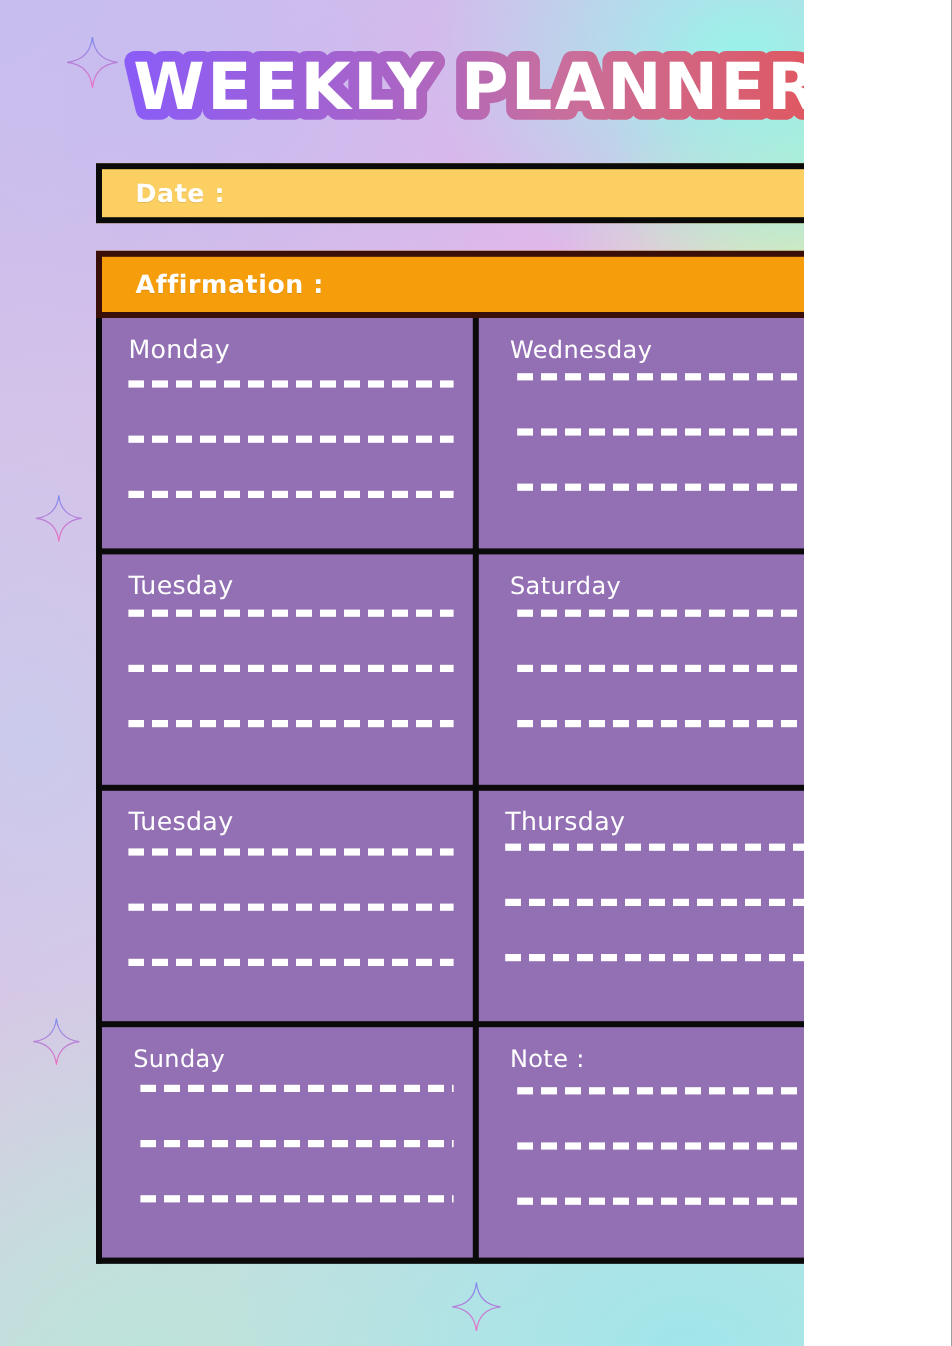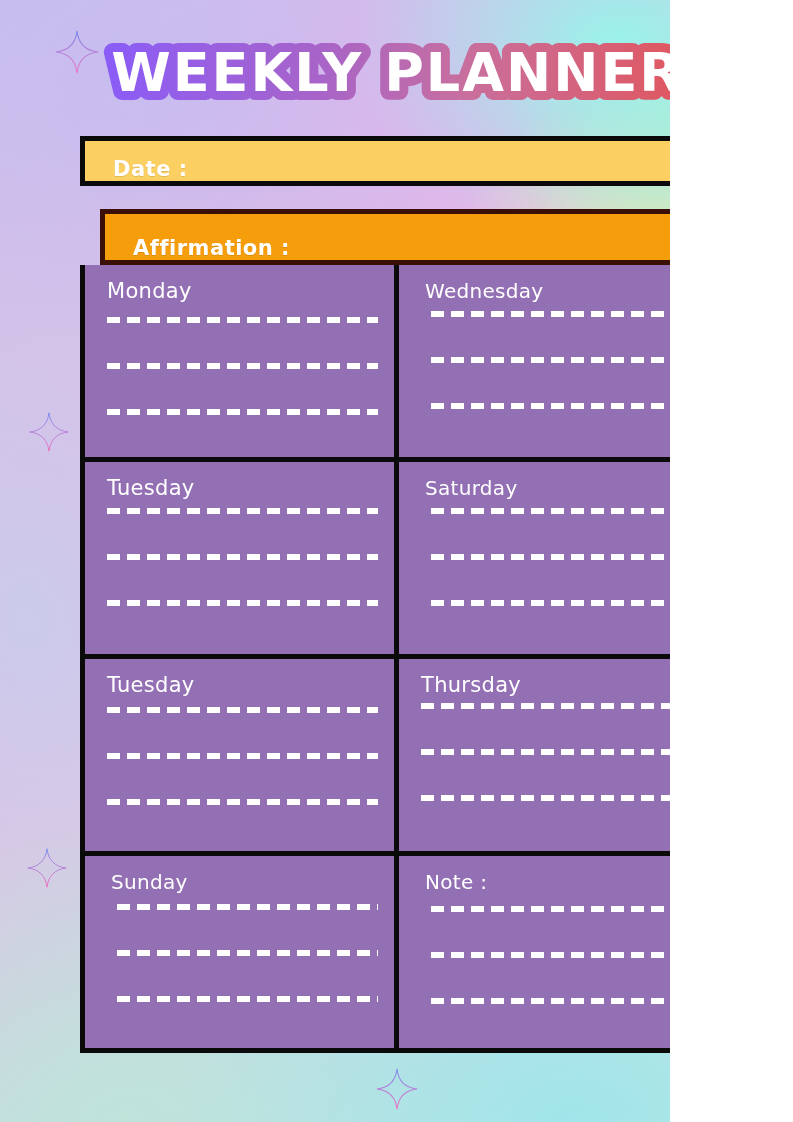--- a/index.html
+++ b/index.html
@@ -46,34 +46,34 @@
     color:#ffffff;
     position:relative;
   }
   #title svg { display:block; overflow:visible; }
 
   
   #sheet { position:absolute; left:80px; top:136px; width:633px; }
 
   .bar {
     position:relative;
-    display:flex; align-items:flex-end;
+    display:flex; align-items:center;
     height:50px;
     padding-left:28px;
     border:5px solid #0a0a0a;
   }
   .bar-label {
     color:#ffffff;
     font-size:21px;
     font-weight:bold;
     letter-spacing:.5px;
     text-shadow:0 1px 0 rgba(0,0,0,.10);
   }
   #date-bar { background:#fbcf62; margin-bottom:23px; }
-  #affirmation-bar { background:#f59d0b; border-color:#3a0f08; height:56px;margin-left:20px; }
+  #affirmation-bar { background:#f59d0b; border-color:#3a0f08; height:56px; }
 
   
   #grid {
     display:grid;
     grid-template-columns:1fr 1fr;
     border:5px solid #0a0a0a;
     border-top:none;
     background:#0a0a0a;
     gap:5px;
     padding:0 0 0 0;

